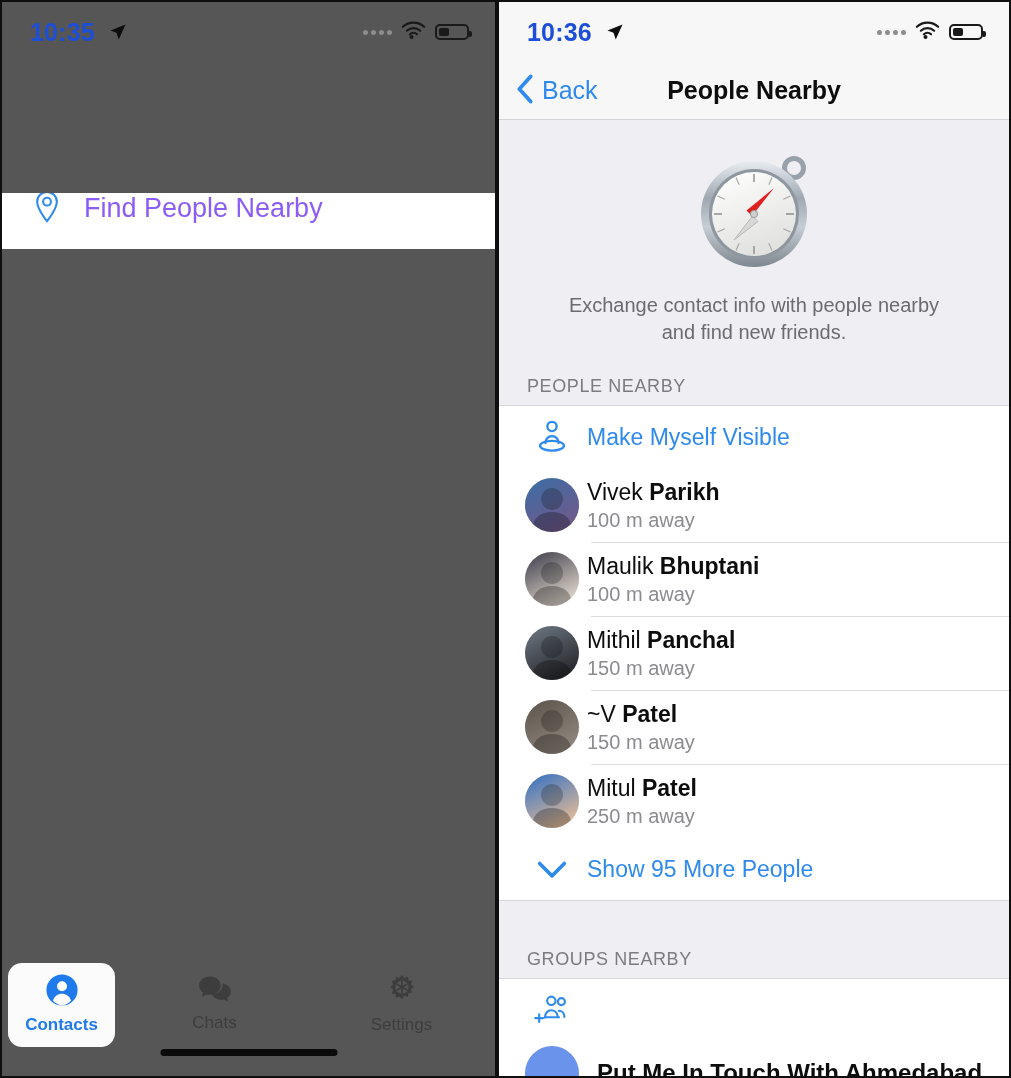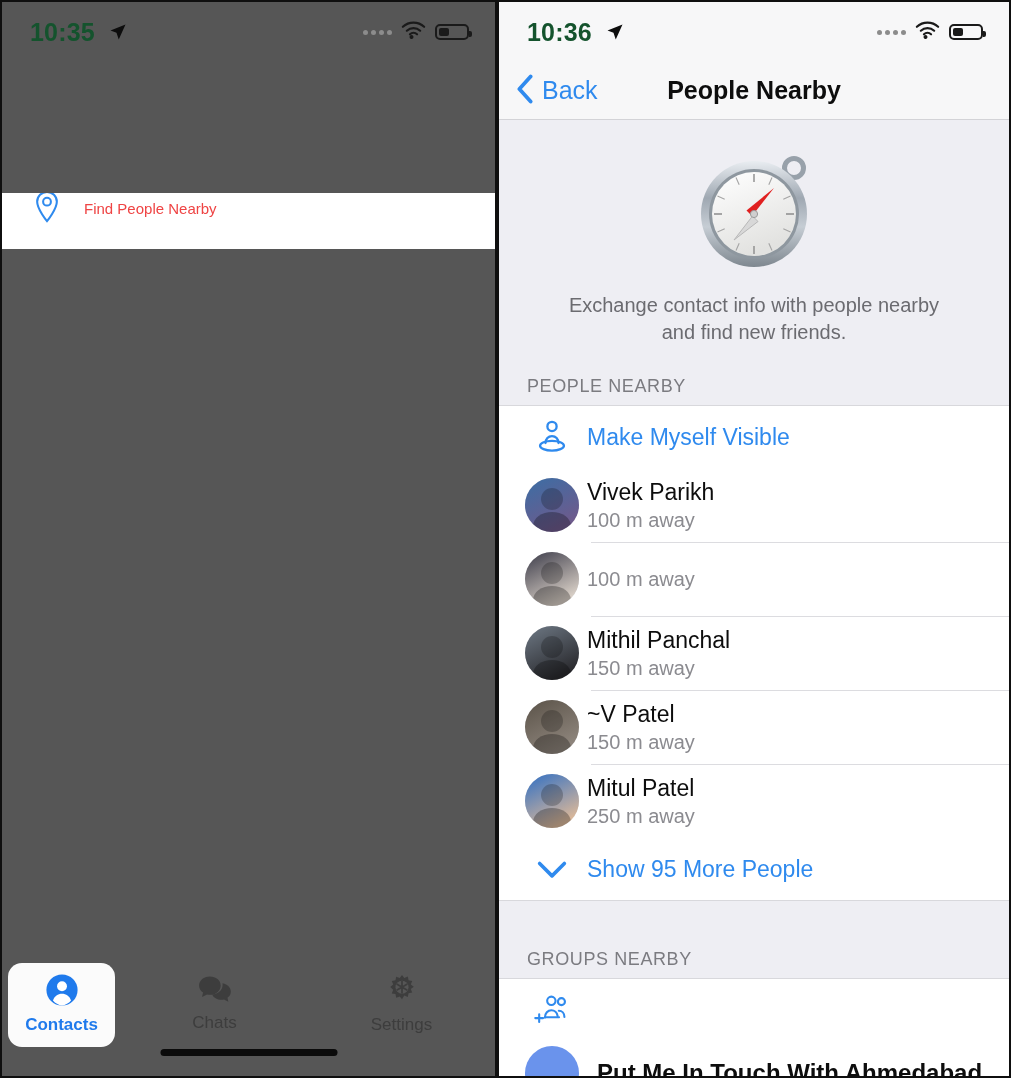--- a/index.html
+++ b/index.html
@@ -23,21 +23,21 @@
 
   
   .statusbar {
     height: 60px; display: flex; align-items: center;
     justify-content: space-between;
     padding: 0 26px 0 28px;
     position: relative; z-index: 5;
   }
   .sb-time {
     font-size: 25px; font-weight: bold; letter-spacing: .2px;
-    color: #14532d; display: flex; gap: 14px;
+    color: #1d4ed8; display: flex; gap: 14px;
   }
   .loc-arrow { display:inline-block; }
   .sb-right { display: flex; align-items: center; gap: 9px; }
   .dots { display: flex; gap: 3px; align-items: flex-end; }
   .dots i { width: 5px; height: 5px; border-radius: 50%; background: #8c8c8c; display:block; }
   .battery {
     width: 34px; height: 16px; border: 2px solid #1a1a1a; border-radius: 5px;
     position: relative; display: flex; align-items: center; padding: 2px;
   }
   .battery::after {
@@ -61,21 +61,21 @@
   .searchbar {
     height: 40px; border-radius: 11px; background: rgba(255,255,255,0.10);
     display: flex; align-items: center; justify-content: center; gap: 10px;
   }
   .searchbar .ph { font-size: 22px; color: #9b9b9b; }
 
   .row-find {
     height: 57px; display: flex; align-items: center; gap: 22px;
     padding-left: 30px; background: #ffffff;
   }
-  .row-find .lbl { font-size: 15px; color: #ef4444; }
+  .row-find .lbl { font-size: 27px; color: #8b5cf6; }
 
   .row-invite {
     height: 60px; display: flex; align-items: center; gap: 22px;
     padding-left: 30px;
   }
   .row-invite .lbl { font-size: 23px; color: #2f8aee; }
 
   .contact-row {
     height: 70px; display: flex; align-items: center; gap: 17px;
     padding-left: 14px; position: relative;
@@ -155,21 +155,21 @@
     height: 1px; background: #dcdce0;
   }
   .r-row.action { height: 62px; }
   .r-row .alabel { font-size: 23px; color: #2f8aee; }
   .pavatar {
     width: 54px; height: 54px; border-radius: 50%; flex: 0 0 auto;
     overflow: hidden; position: relative; background: #d8d8dc;
   }
   .p-texts { display: flex; flex-direction: column; gap: 3px; }
   .p-name { font-size: 23px; color: #0d0d0d; }
-  .p-name b { font-weight: normal; }
+  .p-name b { font-weight: bold; }
   .p-dist { font-size: 20px; color: #8b8b90; }
   .ic-slot { width: 54px; display: flex; justify-content: center; flex: 0 0 auto; }
 
   .grp-row { display: flex; align-items: center; gap: 18px; padding-left: 26px; height: 64px; }
   .grp-name { font-size: 24px; font-weight: bold; color: #0d0d0d; }
   .gavatar { width: 54px; height: 54px; border-radius: 50%; background: #6a93ec; flex: 0 0 auto; }
 </style>
 </head>
 <body>
 
@@ -484,20 +484,21 @@
                     <linearGradient id="g1" x1="0" y1="0" x2="0.5" y2="1">
                       <stop offset="0%" stop-color="#3a3a48"></stop>
                       <stop offset="100%" stop-color="#d8cfc6"></stop>
                     </linearGradient>
                   </defs>
                   <rect width="54" height="54" fill="url(#g1)"></rect>
                   <circle cx="27" cy="21" r="11" fill="rgba(0,0,0,0.22)"></circle>
                   <ellipse cx="27" cy="48" rx="19" ry="14" fill="rgba(0,0,0,0.28)"></ellipse>
                 </svg></div>
               <div class="p-texts">
+                <div class="p-name"><span>Maulik </span><b>Bhuptani</b></div>
                 <div class="p-dist">100 m away</div>
               </div>
             </div>
             <div class="r-row">
               <div class="pavatar"><svg width="54" height="54" viewBox="0 0 54 54">
                   <defs>
                     <linearGradient id="g2" x1="0" y1="0" x2="0.5" y2="1">
                       <stop offset="0%" stop-color="#6f7a86"></stop>
                       <stop offset="100%" stop-color="#2a2a2e"></stop>
                     </linearGradient>

